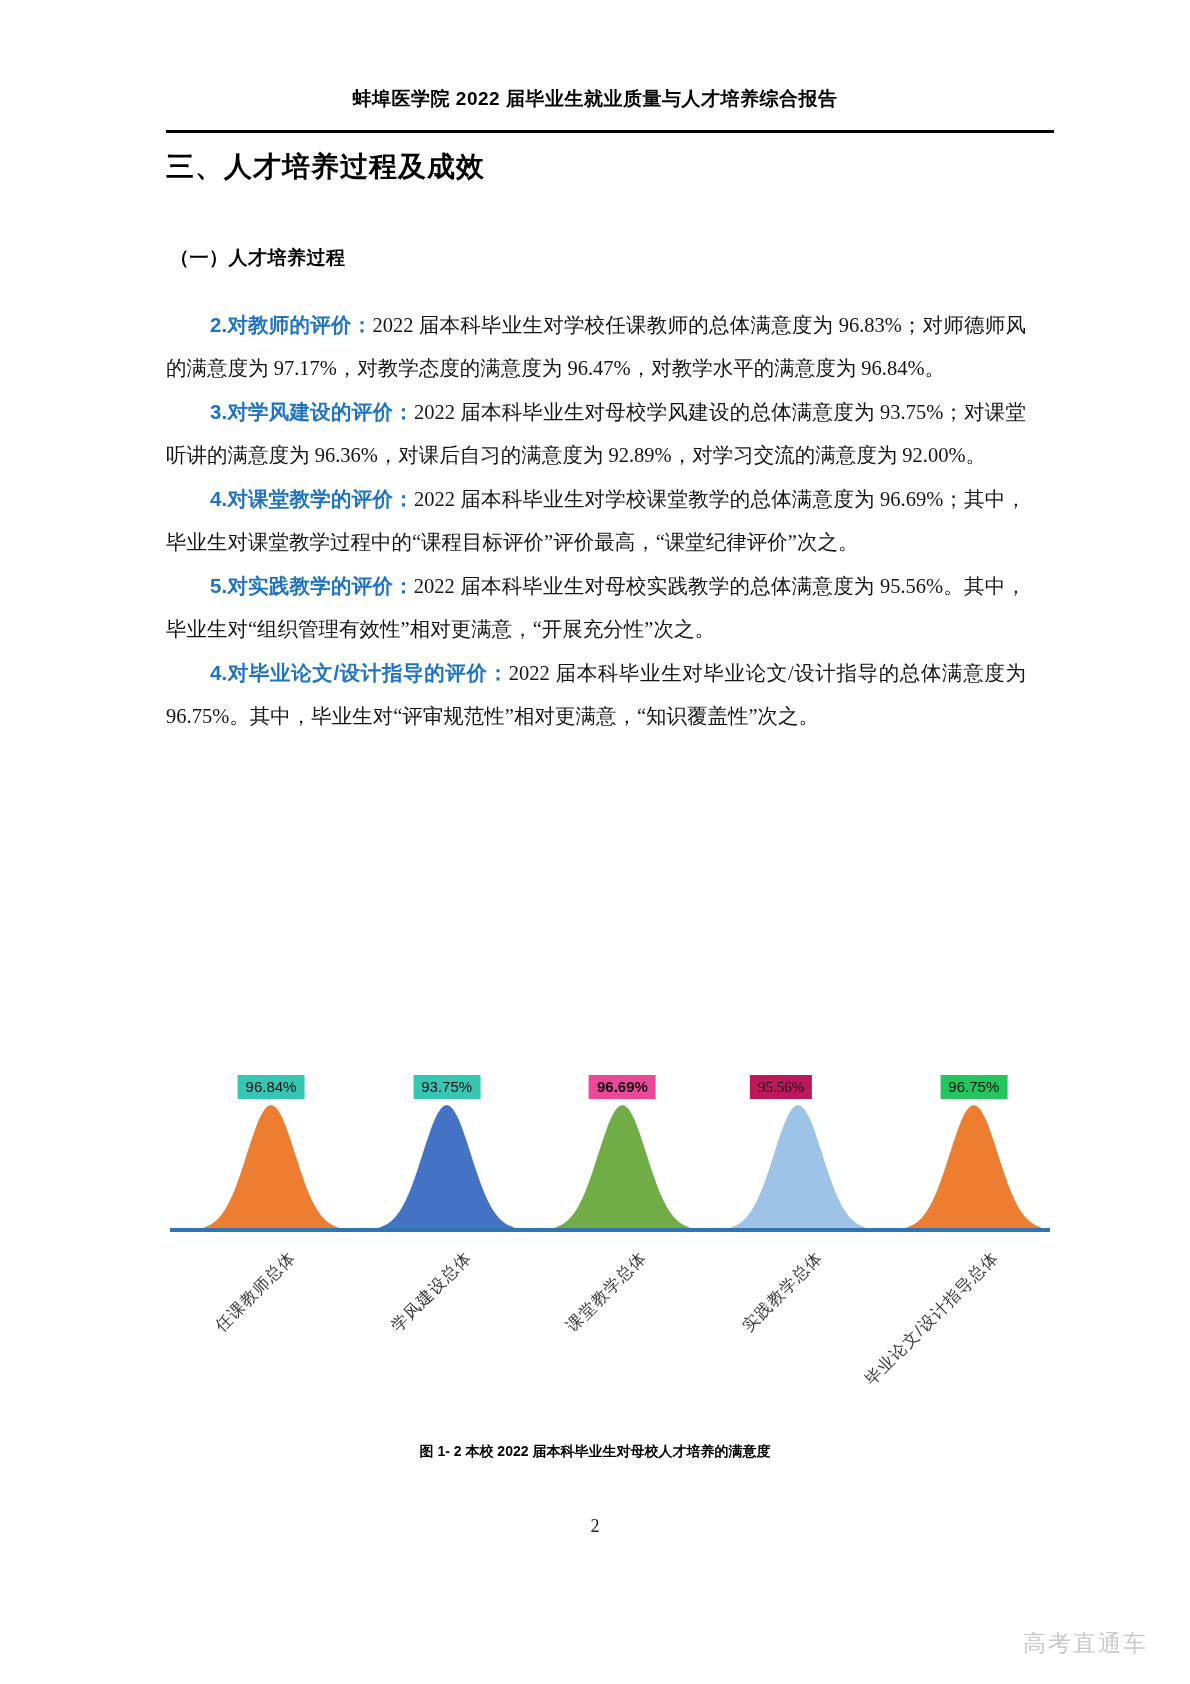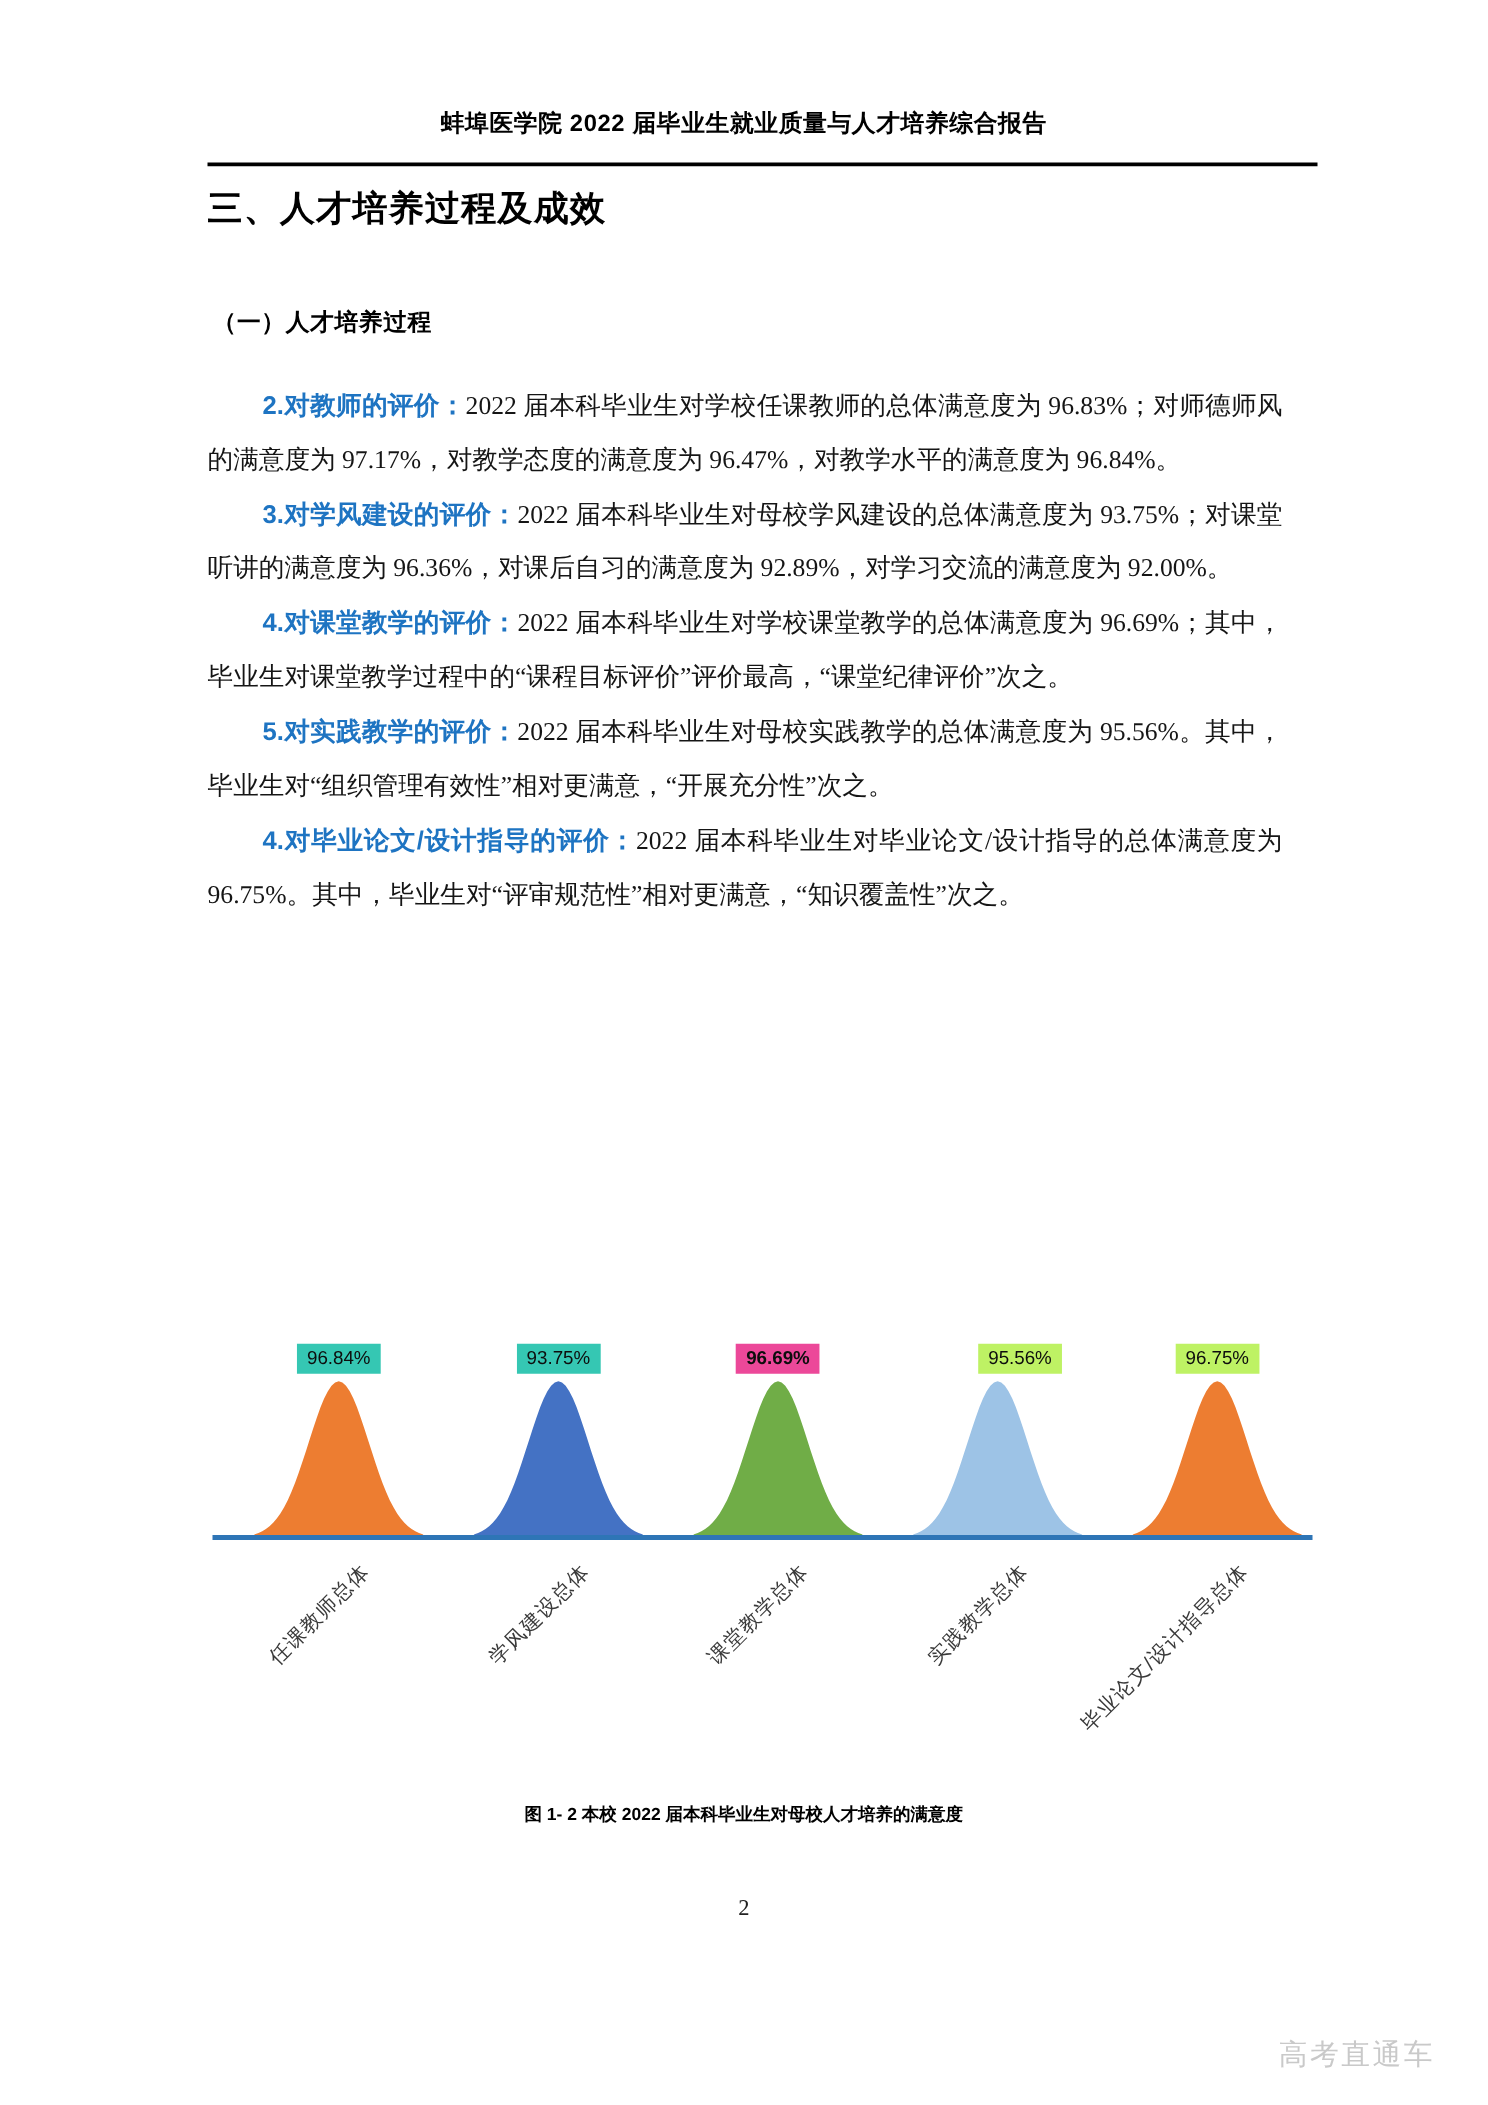--- a/index.html
+++ b/index.html
@@ -60,22 +60,22 @@
     <p class="para"><span class="plabel">3.对学风建设的评价：</span><span>2022 届本科毕业生对母校学风建设的总体满意度为 93.75%；对课堂听讲的满意度为 96.36%，对课后自习的满意度为 92.89%，对学习交流的满意度为 92.00%。</span></p>
     <p class="para"><span class="plabel">4.对课堂教学的评价：</span><span>2022 届本科毕业生对学校课堂教学的总体满意度为 96.69%；其中，毕业生对课堂教学过程中的“课程目标评价”评价最高，“课堂纪律评价”次之。</span></p>
     <p class="para"><span class="plabel">5.对实践教学的评价：</span><span>2022 届本科毕业生对母校实践教学的总体满意度为 95.56%。其中，毕业生对“组织管理有效性”相对更满意，“开展充分性”次之。</span></p>
     <p class="para"><span class="plabel">4.对毕业论文/设计指导的评价：</span><span>2022 届本科毕业生对毕业论文/设计指导的总体满意度为 96.75%。其中，毕业生对“评审规范性”相对更满意，“知识覆盖性”次之。</span></p>
   </div>
 
 <div class="abs chart">
     <div class="badge" style="left: 105px; background: rgb(53, 199, 179);">96.84%</div>
     <div class="badge" style="left: 280.7px; background: rgb(53, 199, 179);">93.75%</div>
     <div class="badge" style="left: 456.4px; background: #ec4899; font-weight: bold;">96.69%</div>
-    <div class="badge" style="left: 650px; background: #bef264;">95.56%</div>
-    <div class="badge" style="left: 807.8px; background: #bef264;">96.75%</div>
+    <div class="badge" style="left: 615px; background: #be185d; font-family: Liberation Serif, serif;">95.56%</div>
+    <div class="badge" style="left: 807.8px; background: #22c55e;">96.75%</div>
     <svg width="888" height="134">
       <path d="M35.0,129.0 L37.9,126.4 L40.8,125.3 L43.8,124.0 L46.7,122.2 L49.6,120.0 L52.5,117.2 L55.4,113.8 L58.3,109.7 L61.3,104.8 L64.2,99.1 L67.1,92.6 L70.0,85.3 L72.9,77.3 L75.8,68.7 L78.8,59.8 L81.7,50.6 L84.6,41.6 L87.5,32.9 L90.4,24.8 L93.3,17.8 L96.3,11.9 L99.2,7.6 L102.1,4.9 L105.0,4.0 L107.9,4.9 L110.8,7.6 L113.8,11.9 L116.7,17.8 L119.6,24.8 L122.5,32.9 L125.4,41.6 L128.3,50.6 L131.3,59.8 L134.2,68.7 L137.1,77.3 L140.0,85.3 L142.9,92.6 L145.8,99.1 L148.8,104.8 L151.7,109.7 L154.6,113.8 L157.5,117.2 L160.4,120.0 L163.3,122.2 L166.3,124.0 L169.2,125.3 L172.1,126.4 L175.0,129.0 Z" fill="#ED7D31"></path>
       <path d="M210.7,129.0 L213.6,126.4 L216.5,125.3 L219.4,124.0 L222.4,122.2 L225.3,120.0 L228.2,117.2 L231.1,113.8 L234.0,109.7 L236.9,104.8 L239.9,99.1 L242.8,92.6 L245.7,85.3 L248.6,77.3 L251.5,68.7 L254.4,59.8 L257.4,50.6 L260.3,41.6 L263.2,32.9 L266.1,24.8 L269.0,17.8 L271.9,11.9 L274.9,7.6 L277.8,4.9 L280.7,4.0 L283.6,4.9 L286.5,7.6 L289.4,11.9 L292.4,17.8 L295.3,24.8 L298.2,32.9 L301.1,41.6 L304.0,50.6 L306.9,59.8 L309.9,68.7 L312.8,77.3 L315.7,85.3 L318.6,92.6 L321.5,99.1 L324.4,104.8 L327.4,109.7 L330.3,113.8 L333.2,117.2 L336.1,120.0 L339.0,122.2 L341.9,124.0 L344.9,125.3 L347.8,126.4 L350.7,129.0 Z" fill="#4472C4"></path>
       <path d="M386.4,129.0 L389.3,126.4 L392.2,125.3 L395.1,124.0 L398.1,122.2 L401.0,120.0 L403.9,117.2 L406.8,113.8 L409.7,109.7 L412.6,104.8 L415.6,99.1 L418.5,92.6 L421.4,85.3 L424.3,77.3 L427.2,68.7 L430.1,59.8 L433.1,50.6 L436.0,41.6 L438.9,32.9 L441.8,24.8 L444.7,17.8 L447.6,11.9 L450.6,7.6 L453.5,4.9 L456.4,4.0 L459.3,4.9 L462.2,7.6 L465.1,11.9 L468.1,17.8 L471.0,24.8 L473.9,32.9 L476.8,41.6 L479.7,50.6 L482.6,59.8 L485.6,68.7 L488.5,77.3 L491.4,85.3 L494.3,92.6 L497.2,99.1 L500.1,104.8 L503.1,109.7 L506.0,113.8 L508.9,117.2 L511.8,120.0 L514.7,122.2 L517.6,124.0 L520.6,125.3 L523.5,126.4 L526.4,129.0 Z" fill="#70AD47"></path>
       <path d="M562.1,129.0 L565.0,126.4 L567.9,125.3 L570.8,124.0 L573.8,122.2 L576.7,120.0 L579.6,117.2 L582.5,113.8 L585.4,109.7 L588.3,104.8 L591.3,99.1 L594.2,92.6 L597.1,85.3 L600.0,77.3 L602.9,68.7 L605.8,59.8 L608.8,50.6 L611.7,41.6 L614.6,32.9 L617.5,24.8 L620.4,17.8 L623.3,11.9 L626.3,7.6 L629.2,4.9 L632.1,4.0 L635.0,4.9 L637.9,7.6 L640.8,11.9 L643.8,17.8 L646.7,24.8 L649.6,32.9 L652.5,41.6 L655.4,50.6 L658.3,59.8 L661.3,68.7 L664.2,77.3 L667.1,85.3 L670.0,92.6 L672.9,99.1 L675.8,104.8 L678.8,109.7 L681.7,113.8 L684.6,117.2 L687.5,120.0 L690.4,122.2 L693.3,124.0 L696.3,125.3 L699.2,126.4 L702.1,129.0 Z" fill="#9DC3E6"></path>
       <path d="M737.8,129.0 L740.7,126.4 L743.6,125.3 L746.5,124.0 L749.5,122.2 L752.4,120.0 L755.3,117.2 L758.2,113.8 L761.1,109.7 L764.0,104.8 L767.0,99.1 L769.9,92.6 L772.8,85.3 L775.7,77.3 L778.6,68.7 L781.5,59.8 L784.5,50.6 L787.4,41.6 L790.3,32.9 L793.2,24.8 L796.1,17.8 L799.0,11.9 L802.0,7.6 L804.9,4.9 L807.8,4.0 L810.7,4.9 L813.6,7.6 L816.5,11.9 L819.5,17.8 L822.4,24.8 L825.3,32.9 L828.2,41.6 L831.1,50.6 L834.0,59.8 L837.0,68.7 L839.9,77.3 L842.8,85.3 L845.7,92.6 L848.6,99.1 L851.5,104.8 L854.5,109.7 L857.4,113.8 L860.3,117.2 L863.2,120.0 L866.1,122.2 L869.0,124.0 L872.0,125.3 L874.9,126.4 L877.8,129.0 Z" fill="#ED7D31"></path>
       <rect x="4" y="127" width="880" height="4" fill="#2E75B6"></rect>
     </svg>
     <div class="xlabel" style="left: 119px;">任课教师总体</div>
     <div class="xlabel" style="left: 294.7px;">学风建设总体</div>

